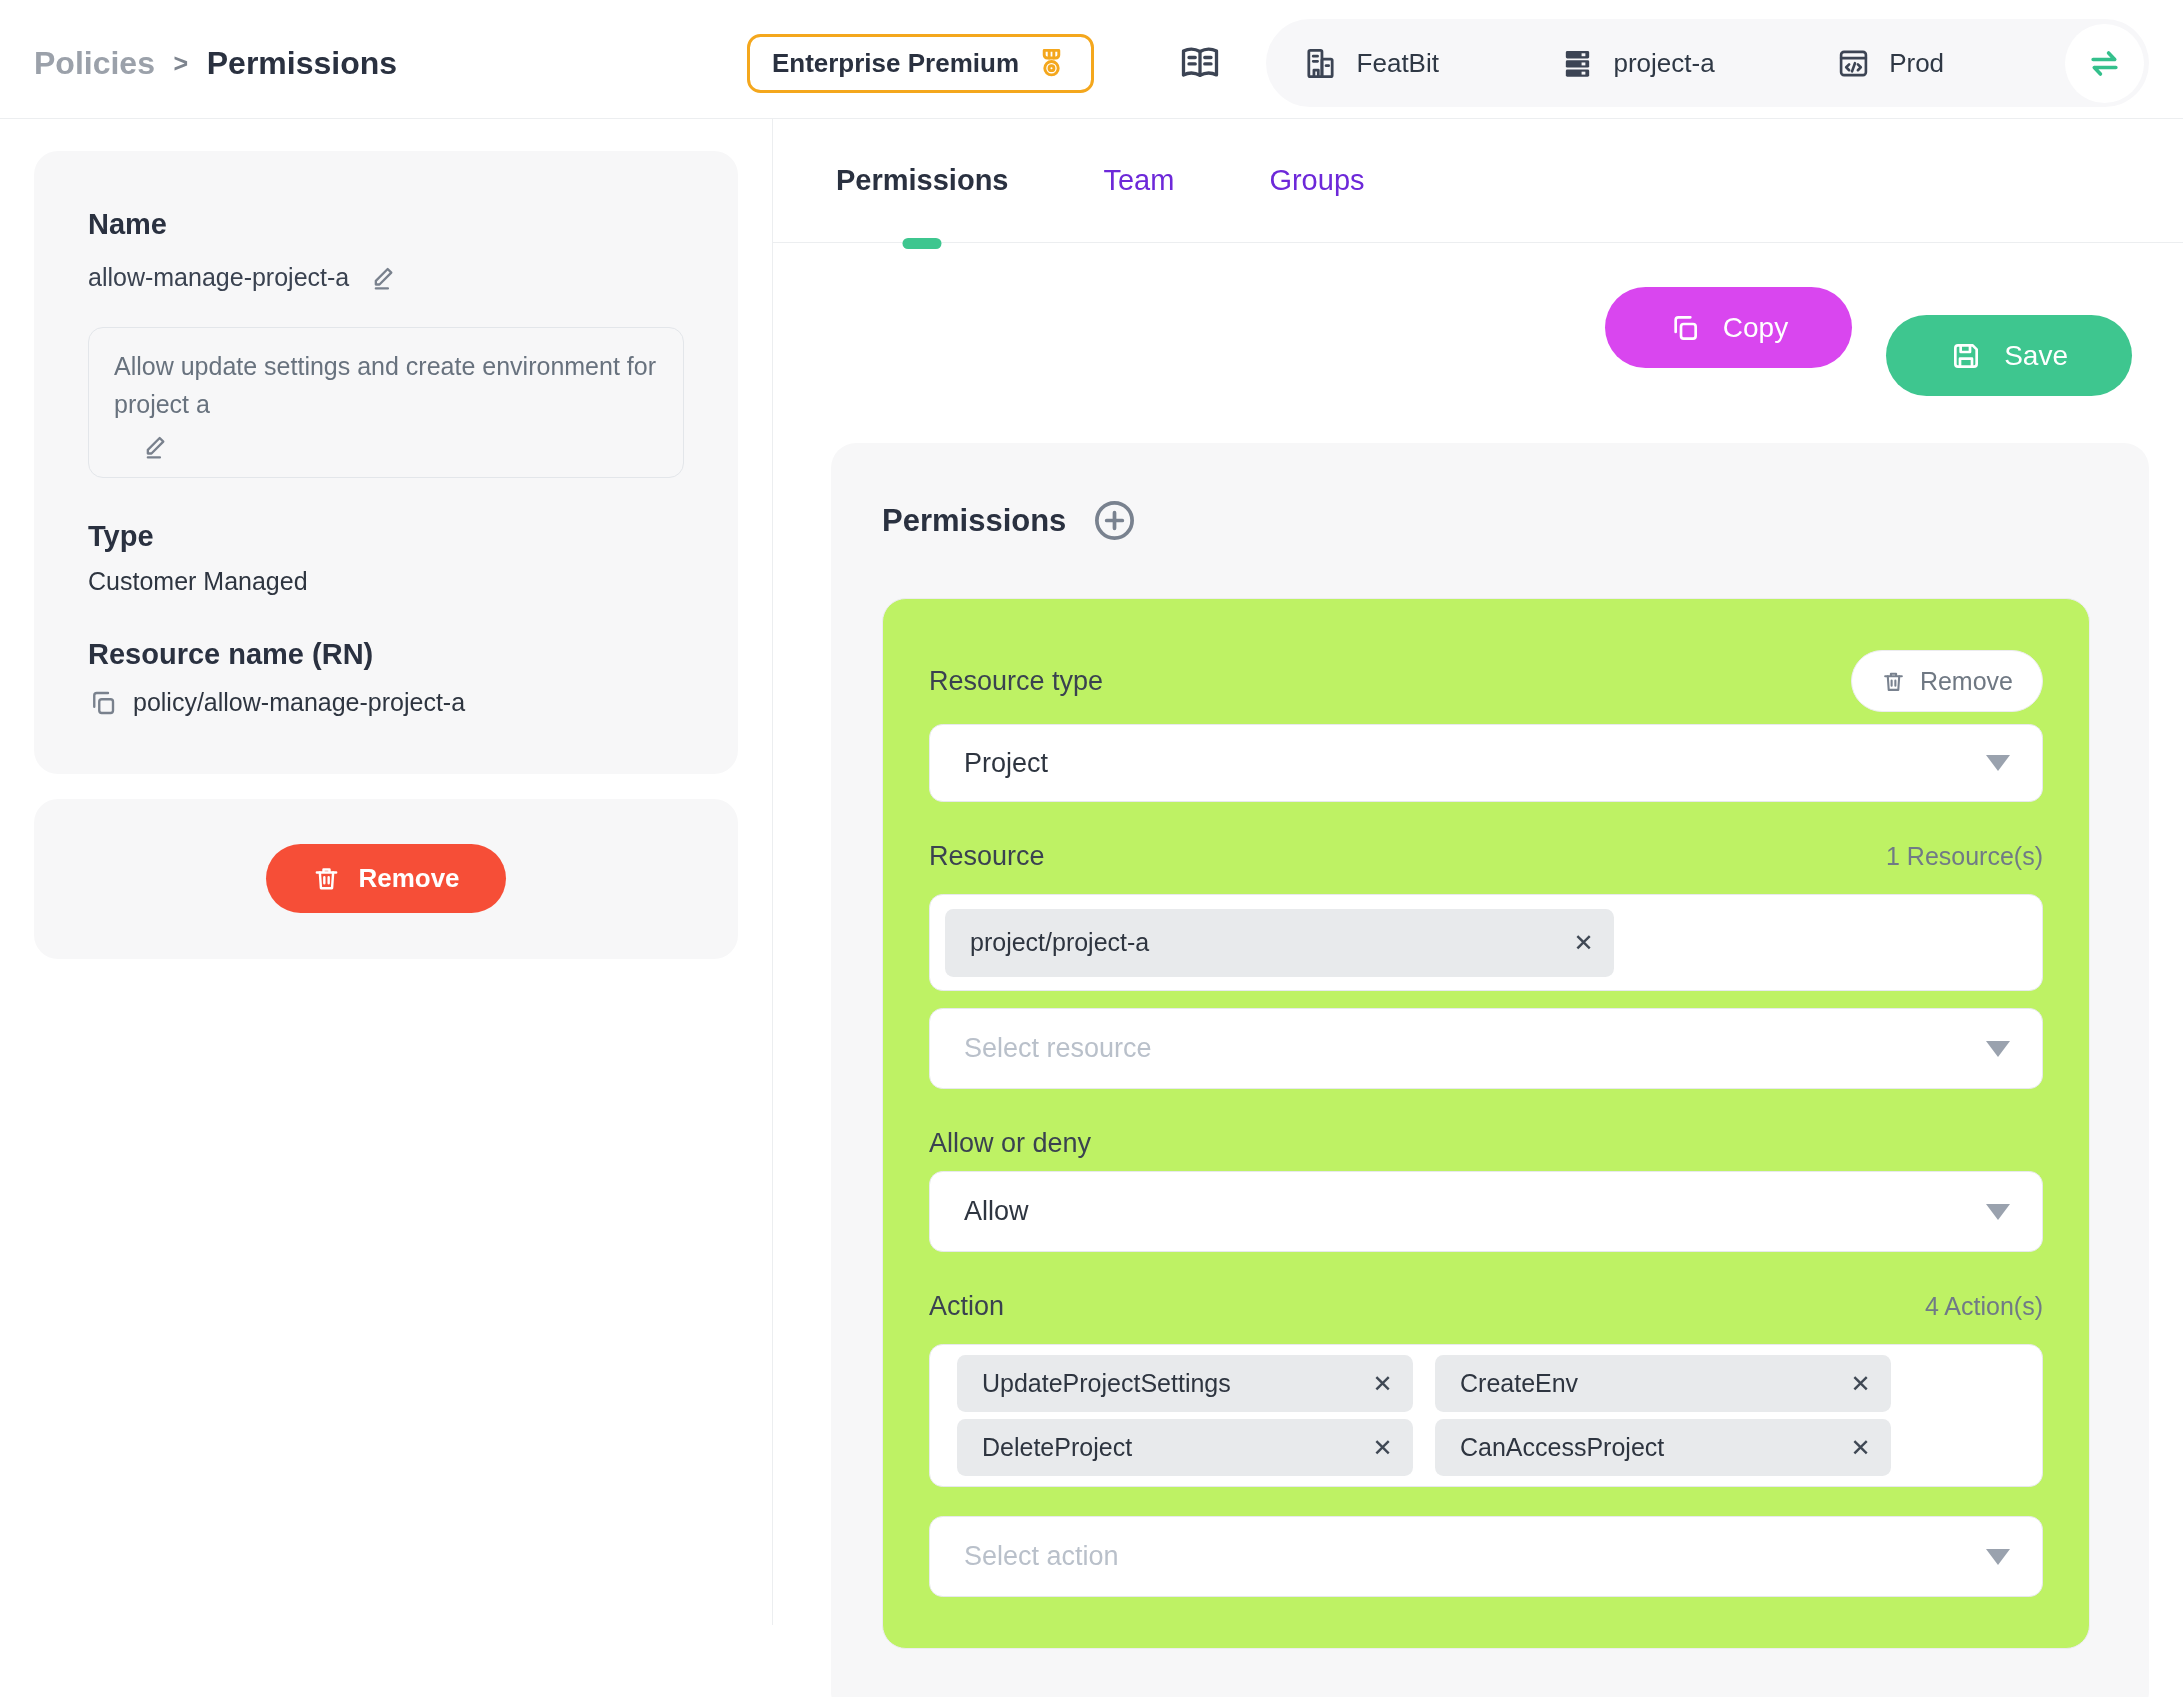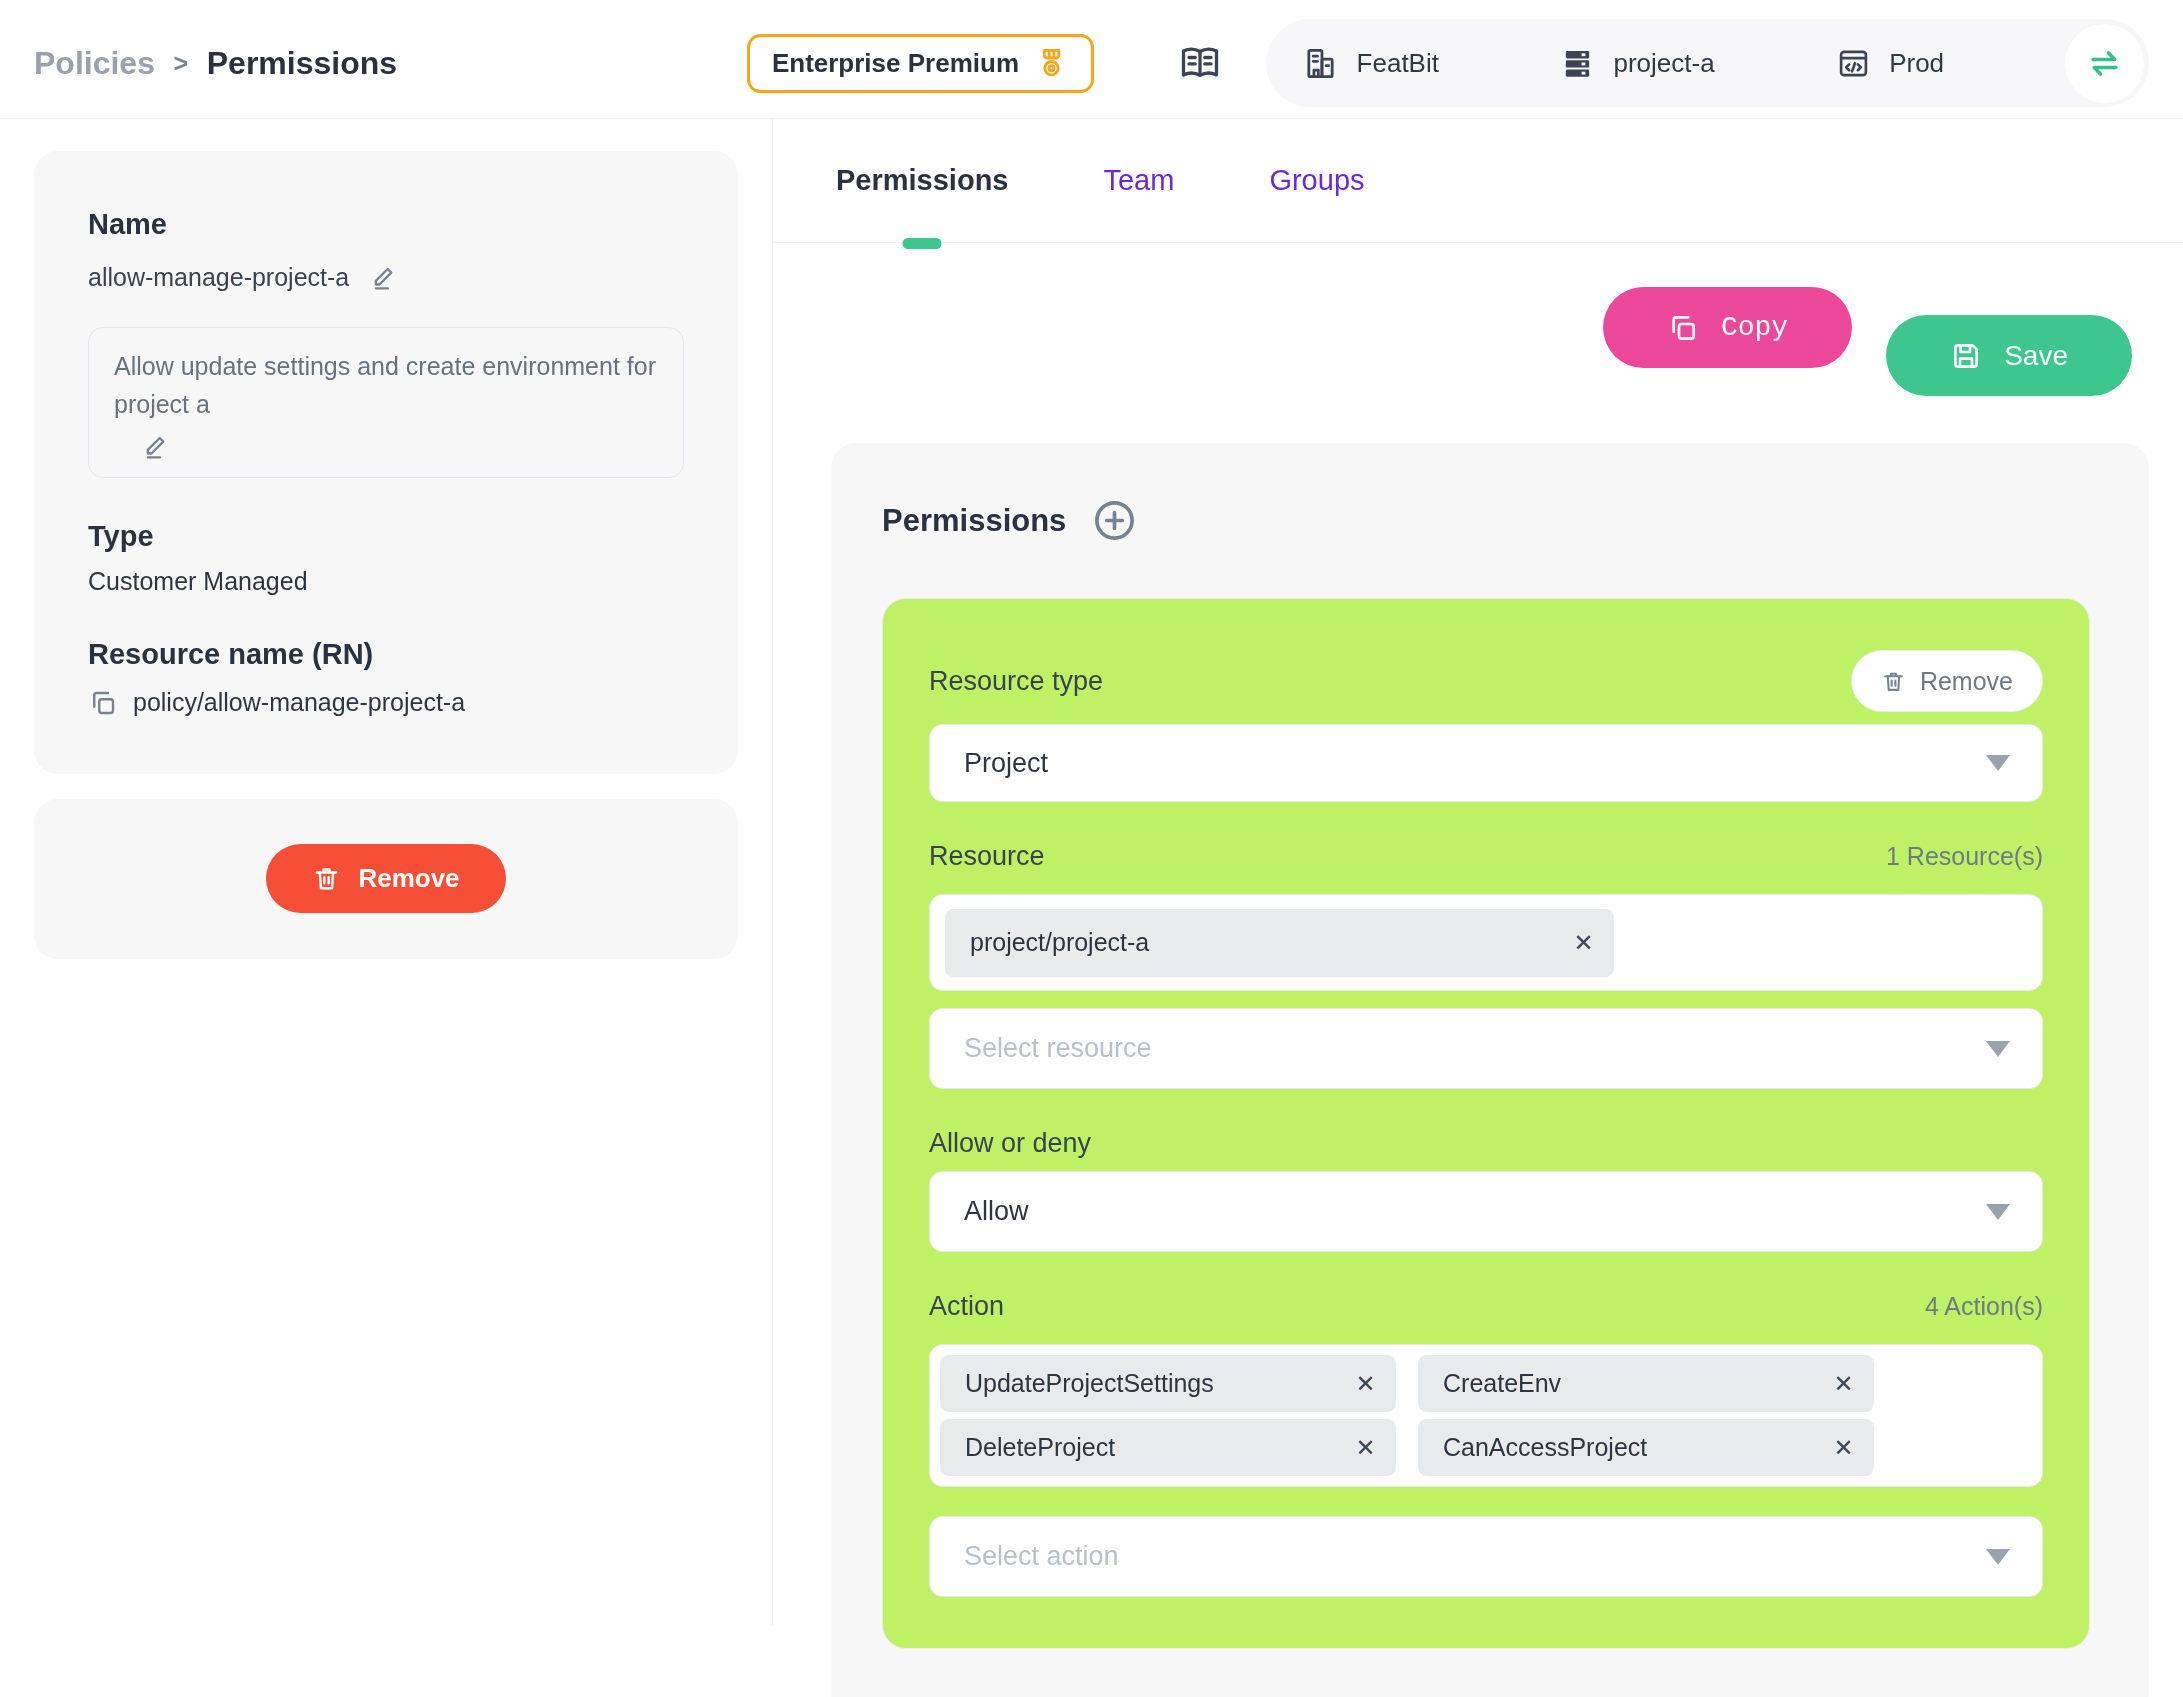--- a/index.html
+++ b/index.html
@@ -64,21 +64,21 @@
   .tab.active { color:#2a3140; font-weight:600; }
   .tab.active .tab-indicator { position:absolute; bottom:-6.8px; left:50%; transform:translateX(-50%);
     width:39px; height:11px; border-radius:6px; background:#3ec68f; }
 
   
   .btn-row { margin-top:44px; display:flex; justify-content:flex-end; gap:34px; padding-right:51px; }
   .pill-btn { display:flex; align-items:center; justify-content:center; gap:22px;
     height:81px; border-radius:41px; border:none; color:#fff; font-size:28px; font-weight:500;
     padding:0 64px; cursor:pointer; font-family:inherit; }
   .pill-btn svg { width:32px; height:32px; }
-  .btn-copy { background:#ec4899;font-family:Liberation Mono, monospace; }
+  .btn-copy { background:#d946ef; }
   .btn-save { background:#3ec68f;margin-top:28px; }
 
   
   .panel { margin:47px 34px 0 58px; background:#f7f7f8; border-radius:25px;
     padding:54px 59px 68px 51px; }
   .panel-title-row { display:flex; align-items:center; gap:25px; }
   .panel-title { font-size:31px; font-weight:bold; color:#2a3140; }
   .plus-icon { width:47px; height:47px; color:#79828f; cursor:pointer; }
 
   .statement-card { margin-top:54px; background:#bef264; border:0.8px solid #ececef;
@@ -100,21 +100,21 @@
     border-top:16px solid #9aa2ae; }
 
   .mt-group { margin-top:39px; }
   .box { margin-top:22px; border:1.7px solid #e7e9ed; border-radius:13.5px; background:#fff; }
   .resource-box { padding:13.5px 15px; }
   .tag { display:flex; align-items:center; justify-content:space-between;
     background:#e8eaec; border-radius:8.4px; font-size:25px; color:#2e3540;
     padding:0 17px 0 25px; }
   .tag-resource { width:669px; height:68px; }
   .tag-close { font-size:24px; color:#3f4854; cursor:pointer; line-height:1; padding:3.4px; }
-  .action-box { padding:10px 10px; display:grid; grid-template-columns:456px 456px; gap:6.8px 22px; }
+  .action-box { padding:10px 27px; display:grid; grid-template-columns:456px 456px; gap:6.8px 22px; }
   .tag-action { height:57px; }
   .select-after-box { margin-top:17px; }
 </style>
 </head>
 <body>
 
 <div class="header">
   <div class="breadcrumb">
     <span class="crumb-parent">Policies</span>
     <span class="crumb-sep">&gt;</span>

